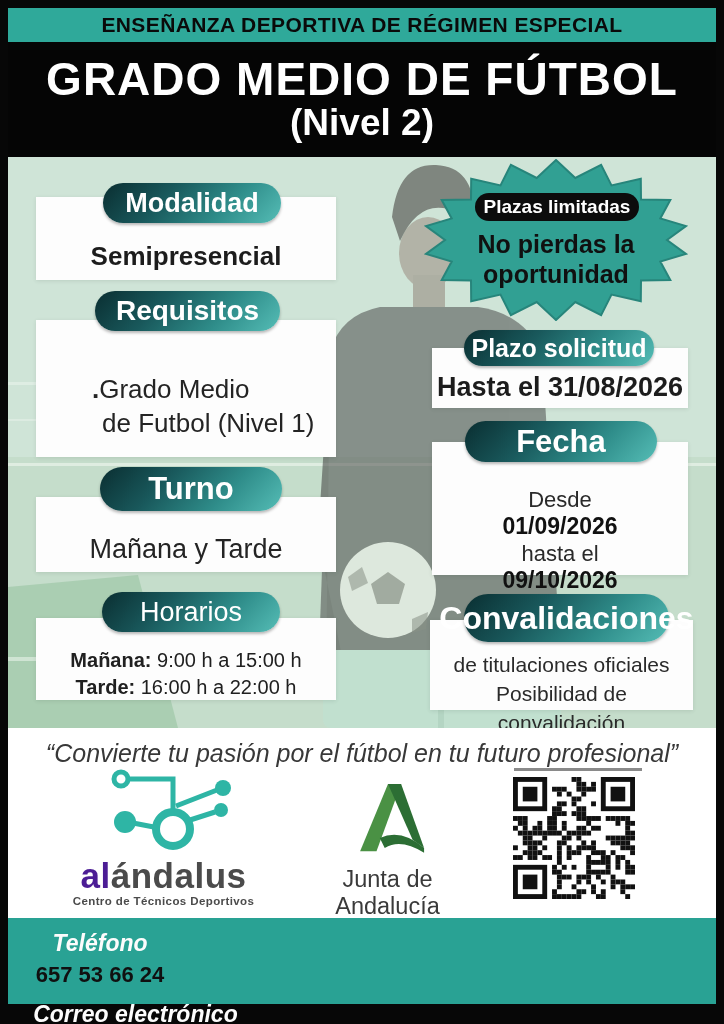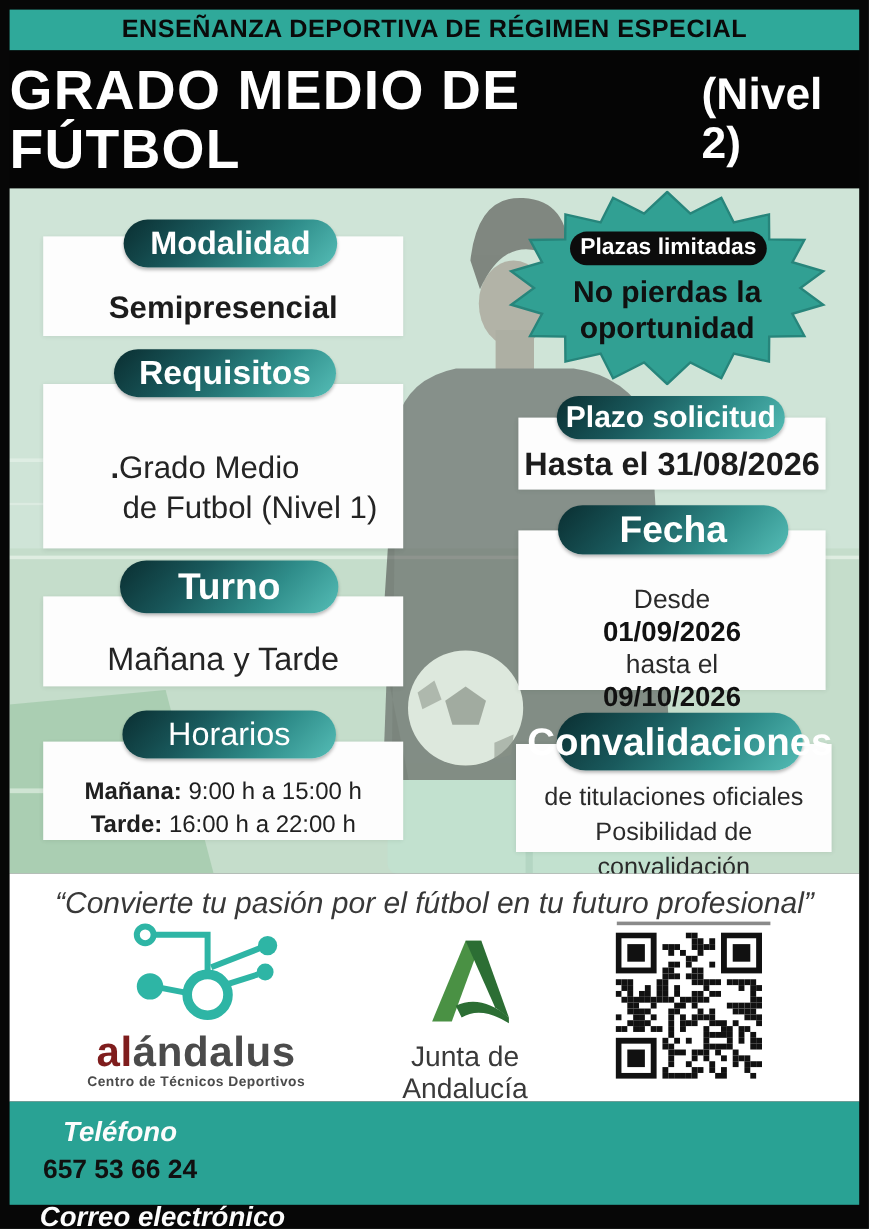--- a/index.html
+++ b/index.html
@@ -5,21 +5,21 @@
   html,body{margin:0;padding:0;background:#222;}
   .poster{
     position:relative;width:724px;height:1024px;background:#070707;
     font-family:"Liberation Sans",sans-serif;overflow:hidden;margin:0 auto;
   }
   
   .band-teal{position:absolute;left:8px;top:8px;width:708px;height:34px;background:#2fa99a;
     display:flex;align-items:center;justify-content:center;}
   .band-teal span{font-size:21px;font-weight:800;color:#0a0a0a;letter-spacing:.4px;}
   .band-title{position:absolute;left:8px;top:42px;width:708px;height:115px;background:#050505;
-    display:flex;flex-direction:row;align-items:center;justify-content:center;color:#fff;}
+    display:flex;flex-direction:column;align-items:center;justify-content:center;color:#fff;}
   .band-title .t1{font-size:46px;font-weight:800;letter-spacing:1px;line-height:1.05;}
   .band-title .t2{font-size:37px;font-weight:800;line-height:1.1;}
   
   .content{position:absolute;left:8px;top:157px;width:708px;height:571px;background:#cfe4d7;overflow:hidden;}
   .bg-svg{position:absolute;left:0;top:0;z-index:0;}
   .wbox{position:absolute;background:#fdfdfd;z-index:2;box-shadow:0 1px 4px rgba(40,60,50,.12);color:#1c1c1c;}
   .pill{position:absolute;z-index:3;border-radius:999px;color:#fff;display:flex;align-items:center;justify-content:center;
     background:linear-gradient(133deg,#0a2e31 0%,#19595c 35%,#2f8d8a 68%,#55bdb6 100%);
     box-shadow:0 2px 3px rgba(0,0,0,.28);}
   .pill.bold{font-weight:bold;}
@@ -55,21 +55,21 @@
   .box-fecha .lines{margin-top:44px;font-size:22px;line-height:27px;color:#2a2a2a;}
   .box-fecha .b{font-weight:bold;font-size:23px;color:#111;}
   .pill-conval{left:456px;top:437px;width:205px;height:48px;font-size:32px;}
   .box-conval{left:422px;top:463px;width:263px;height:90px;}
   .box-conval .lines{margin-top:30px;font-size:21px;line-height:29px;color:#2a2a2a;}
   
   .white-section{position:absolute;left:8px;top:728px;width:708px;height:190px;background:#fff;}
   .quote{margin-top:11px;text-align:center;font-style:italic;font-size:25px;color:#383838;font-weight:500;}
   .logo-alandalus{position:absolute;left:48px;top:38px;width:215px;text-align:center;}
   .logo-alandalus .name{font-size:35px;font-weight:800;line-height:1;letter-spacing:.5px;}
-  .logo-alandalus .name .p1{color:#7f1d1d;}
+  .logo-alandalus .name .p1{color:#4c1d95;}
   .logo-alandalus .name .p2{color:#4b4b4b;}
   .logo-alandalus .tagline{font-size:11.5px;font-weight:bold;color:#4b4b4b;letter-spacing:.4px;margin-top:2px;}
   .logo-junta{position:absolute;left:282px;top:52px;width:195px;text-align:center;}
   .logo-junta .lbl{font-size:23.5px;color:#3a3a3a;font-weight:500;margin-top:2px;}
   .qr-block{position:absolute;left:505px;top:40px;width:130px;}
   .qr-line{width:128px;height:3px;background:#8a8a8a;margin:0 auto 6px auto;}
   
   .footer{position:absolute;left:8px;top:918px;width:708px;height:86px;background:#29a294;
     display:flex;align-items:flex-start;flex-direction:column;}
   .fcol{display:flex;flex-direction:column;align-items:center;padding-top:12px;}

